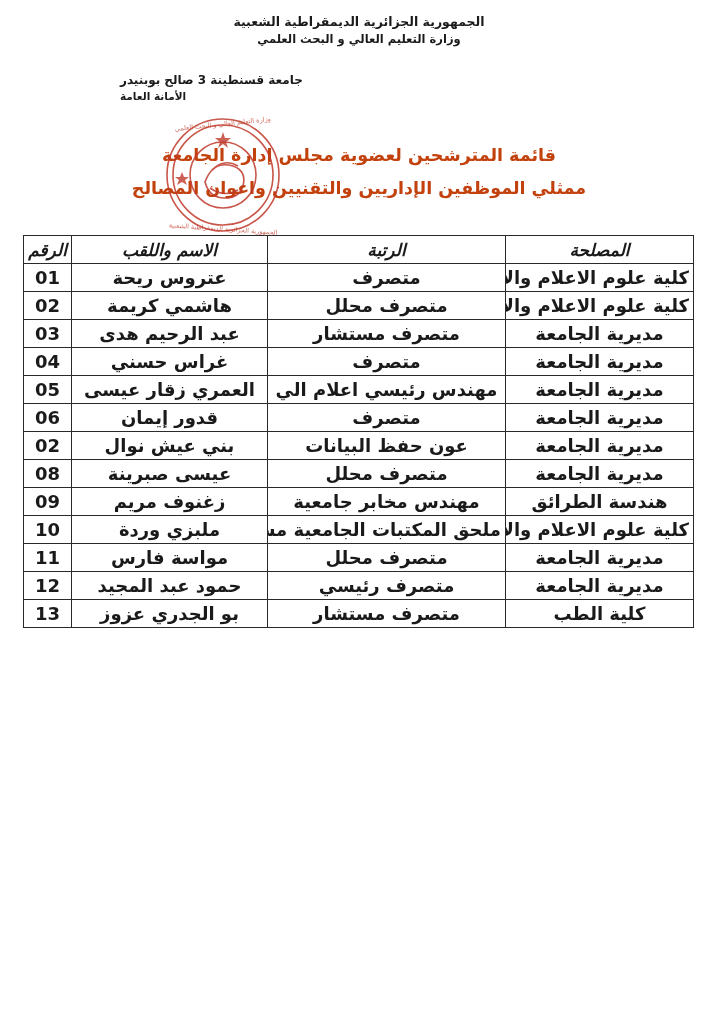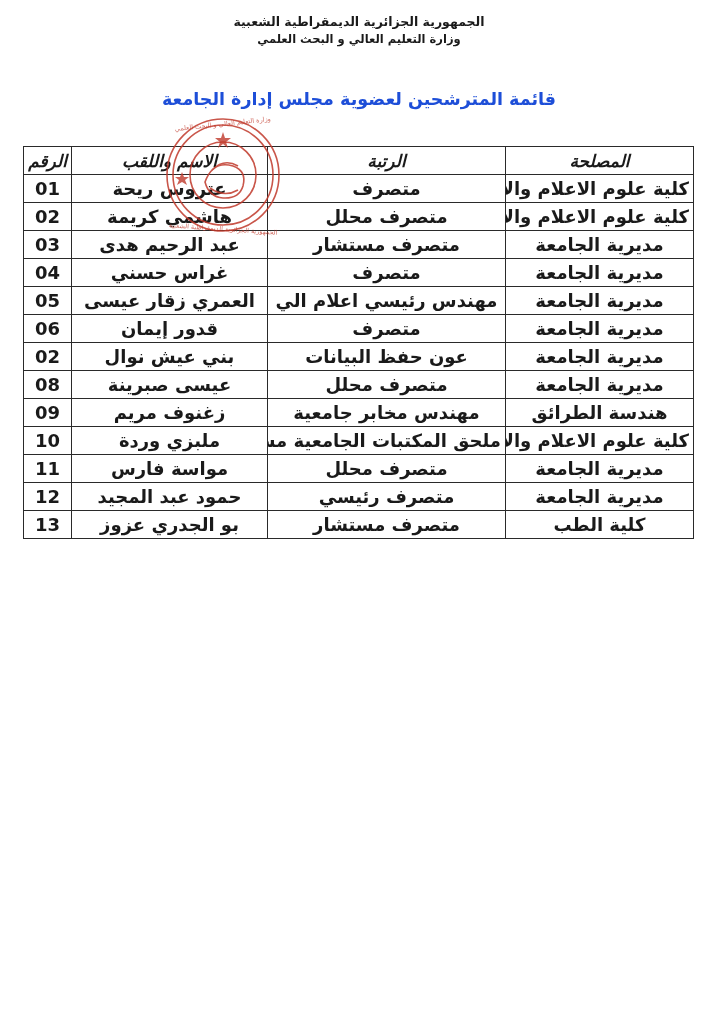--- a/index.html
+++ b/index.html
@@ -66,21 +66,21 @@
     width: 126px;
     height: 126px;
     pointer-events: none;
   }
   .stamp svg { display: block; }
 
   
   .title-block {
     margin-top: 34px;
     text-align: center;
-    color: #1d4ed8;
+    color: #c2410c;
   }
   .title-block .t1 {
     font-size: 17.5px;
     font-weight: bold;
     line-height: 1.9;
     letter-spacing: 0.2px;
   }
   .title-block .t2 {
     font-size: 17.5px;
     font-weight: bold;
@@ -121,20 +121,24 @@
 </head>
 <body>
 
 <div class="page">
 
   <div class="gov-header">
     <div class="line1">الجمهورية الجزائرية الديمقراطية الشعبية</div>
     <div class="line2">وزارة التعليم العالي و البحث العلمي</div>
   </div>
 
+  <div class="uni-block">
+    <div class="uni-name">جامعة قسنطينة 3 صالح بوبنيدر</div>
+    <div class="uni-sub">الأمانة العامة</div>
+  </div>
 
   <div class="stamp">
     <svg width="126" height="126" viewBox="0 0 126 126" xmlns="http://www.w3.org/2000/svg">
       <g fill="none" stroke="#c0392b" stroke-width="1.6" opacity="0.85">
         <circle cx="63" cy="63" r="56"></circle>
         <circle cx="63" cy="63" r="50"></circle>
         <circle cx="63" cy="63" r="33"></circle>
         <path d="M45 70 q8 -22 28 -16 q14 5 10 20 q-4 13 -20 12 q-14 -1 -18 -16z"></path>
         <path d="M52 58 q12 -12 26 -4"></path>
         <path d="M50 76 q14 10 28 2"></path>
@@ -145,20 +149,21 @@
       </g>
       <g fill="#c0392b" opacity="0.75" font-size="6.5" font-family="DejaVu Sans, sans-serif">
         <text x="63" y="14" text-anchor="middle" transform="rotate(-6 63 14)">وزارة التعليم العالي و البحث العلمي</text>
         <text x="63" y="119" text-anchor="middle" transform="rotate(4 63 119)">الجمهورية الجزائرية الديمقراطية الشعبية</text>
       </g>
     </svg>
   </div>
 
   <div class="title-block">
     <div class="t1">قائمة المترشحين لعضوية مجلس إدارة الجامعة</div>
+    <div class="t2">ممثلي الموظفين الإداريين والتقنيين واعوان المصالح</div>
   </div>
 
   <div class="table-wrap">
     <table class="list">
       <colgroup>
         <col class="c-serv">
           <col class="c-grade">
           <col class="c-name">
           <col class="c-num">
       </colgroup>

